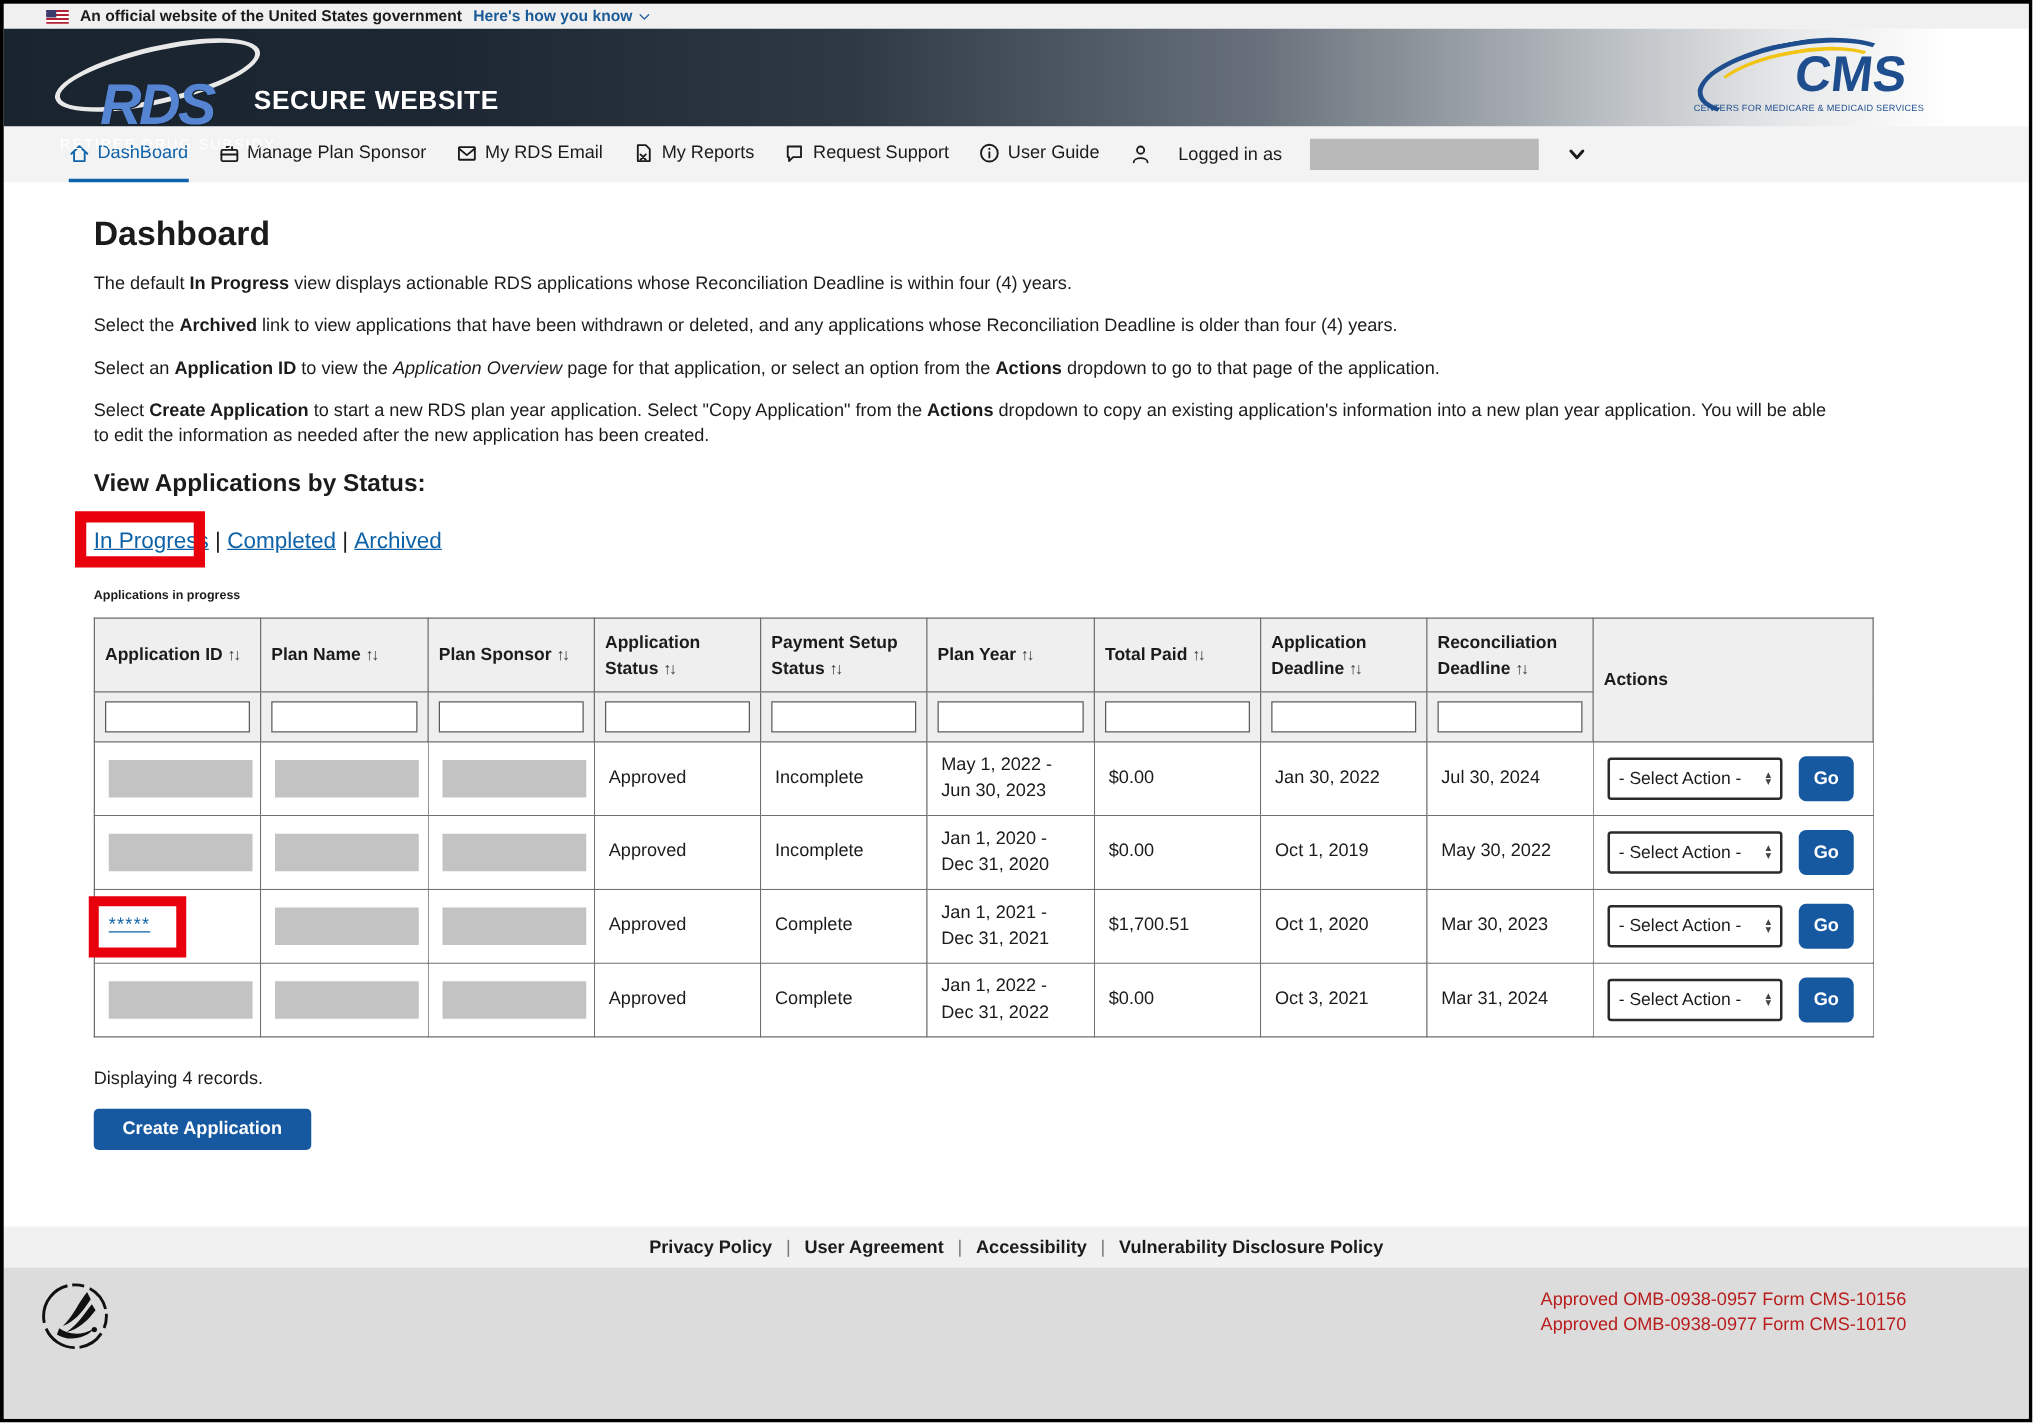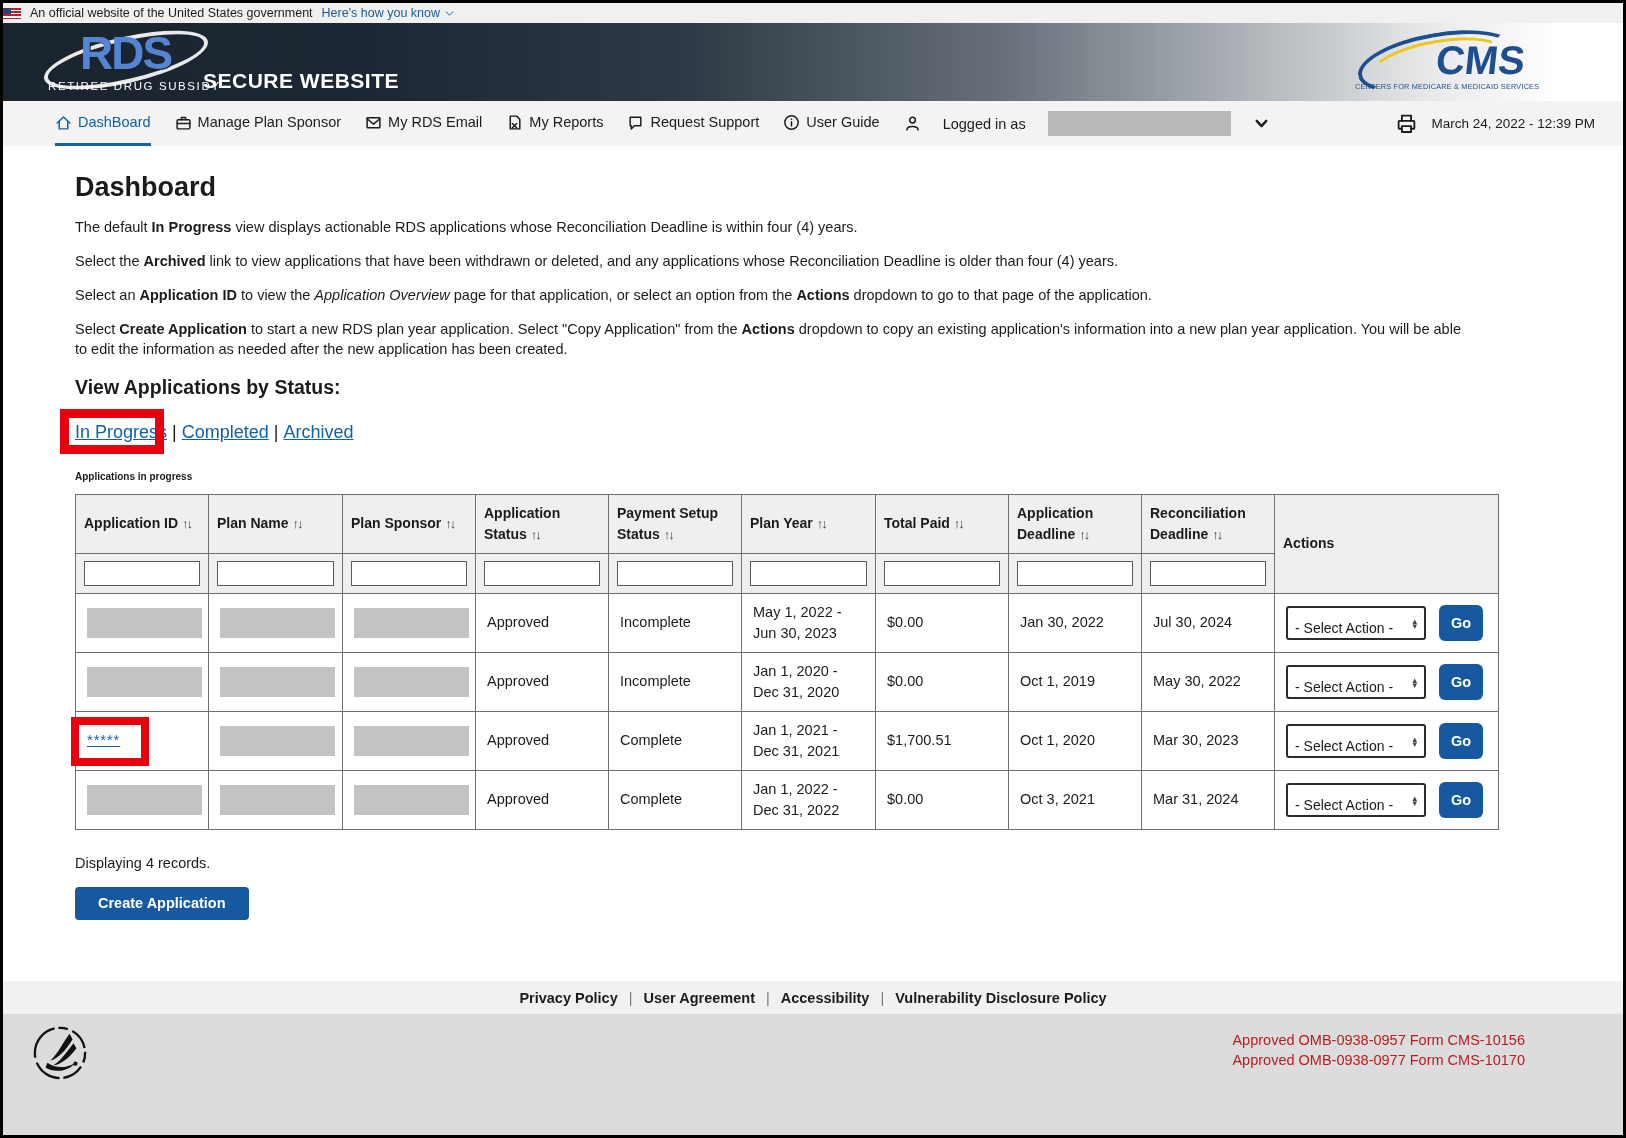--- a/index.html
+++ b/index.html
@@ -1,34 +1,34 @@
 <!DOCTYPE html>
 <html><head>
 <meta charset="utf-8">
 <style>
   * { box-sizing: border-box; margin: 0; padding: 0; }
   html,body { width: 1626px; height: 1138px; }
   body { font-family: "Liberation Sans", sans-serif; background: #fff; color: #1b1b1b; }
   .frame { width: 1626px; height: 1138px; border: 3px solid #000; overflow: hidden; background: #fff; }
 
   
-  .usa-banner { height: 20px; background: #f0f0f0; display: flex; align-items: center; gap: 9px; font-size: 12.5px; }
+  .usa-banner { height: 20px; background: #f0f0f0; display: flex; align-items: center; padding-left: 34px; gap: 9px; font-size: 12.5px; font-weight: bold; }
   .flag { width: 18px; height: 11px; display: inline-block; position: relative;
           background: repeating-linear-gradient(#b22234 0 1.6px, #fff 1.6px 3.2px); }
   .flag::before { content:""; position:absolute; left:0; top:0; width:8px; height:6px; background:#3c3b6e; }
   .banner-link { color:#1a5a96; text-decoration:none; display:inline-flex; align-items:center; gap:4px; cursor:pointer; }
 
   
   .header { height: 78px; position: relative;
     background: linear-gradient(to right,#1a242f 0%,#1d2733 22%,#2e3945 42%,#68717b 62%,#aab0b5 76%,#e7e8e9 88%,#ffffff 96%); }
   .rds-logo { position:absolute; left:45px; top:6px; width:155px; text-align:center; }
   .rds-swoosh { position:absolute; left:-6px; top:8px; width:168px; height:46px; border:4px solid #e9e9e9;
     border-radius:50%; transform:rotate(-13deg); }
-  .rds-text { position:relative; font-size:46px; line-height:48px; font-weight:bold; 
-    color:#5585d2; letter-spacing:-2px; text-shadow:1px 1px 0 #16202b; }
+  .rds-text { position:relative; font-size:46px; line-height:48px; font-weight:bold; font-style:italic;
+    color:#5585d2; letter-spacing:-2px; text-shadow:1px 1px 0 #16202b;margin-top:30px; }
   .rds-sub { position:relative; font-size:11.5px; letter-spacing:1.6px; color:#fff; margin-top:3px; white-space:nowrap; }
   .site-title { position:absolute; left:200px; top:46px; color:#fff; font-weight:bold; font-size:21px; letter-spacing:0.5px; }
   .cms-logo { position:absolute; right:98px; top:8px; width:170px; text-align:right; }
   .cms-arc1 { position:absolute; right:8px; top:2px; width:160px; height:58px; border:4px solid transparent;
     border-top:4px solid #1f4e8f; border-left:4px solid #1f4e8f; border-radius:50%; transform:rotate(-10deg); }
   .cms-arc2 { position:absolute; right:18px; top:9px; width:138px; height:48px; border:3px solid transparent;
     border-top:3px solid #f2c413; border-radius:50%; transform:rotate(-10deg); }
   .cms-text { position:relative; font-size:40px; line-height:42px; font-weight:bold; color:#1f4e8f;
     transform:skewX(-6deg); margin-top:8px; }
   .cms-sub { position:relative; font-size:7.3px; color:#1f4e8f; letter-spacing:0.2px; white-space:nowrap; margin-top:1px; }
@@ -63,21 +63,21 @@
   thead th { background:#efefef; font-size:14px; text-align:left; padding:6px 8px; height:59px; vertical-align:middle; line-height:1.5; }
   .sort { font-size:13px; color:#3c3c3c; letter-spacing:-2px; font-weight:normal; white-space:nowrap; }
   .filter-row td { background:#efefef; height:40px; padding:0 8px; vertical-align:middle; }
   .filter-row input { width:100%; max-width:118px; height:25px; border:1px solid #5b5b5b; background:#fff; font-size:13px; padding:0 4px; }
   tbody td { background:#fff; font-size:14.5px; padding:6px 11px; height:59px; vertical-align:middle; line-height:1.4; position:relative; }
   .redacted { width:115px; height:30px; background:#c3c3c3; }
   .appid-link { color:#0d62a8; text-decoration:underline; cursor:pointer; letter-spacing:1px; position:relative; z-index:1; }
   .red-box-cell { position:absolute; left:-5px; top:5px; width:78px; height:49px; border:8px solid #e8000d; pointer-events:none; z-index:4; }
   .actions-flex { display:flex; align-items:center; gap:13px; }
   .select-box { width:140px; height:34px; border:2px solid #2b2b2b; border-radius:3px; background:#fff;
-    display:flex; justify-content:space-between; padding:11px 7px; font-size:14px; cursor:pointer; }
+    display:flex; align-items:center; justify-content:space-between; padding:11px 7px; font-size:14px; cursor:pointer; }
   .updown { display:flex; flex-direction:column; line-height:0.62; font-size:9px; color:#444; }
   .go-btn { width:44px; height:36px; background:#1659a0; color:#fff; font-weight:bold; font-size:14.5px;
     border:none; border-radius:6px; cursor:pointer; display:flex; align-items:center; justify-content:center; }
 
   .records { margin-top:25px; font-size:14.5px; }
   .create-btn { margin-top:16px; height:33px; padding:0 23px; background:#1659a0; color:#fff; font-weight:bold;
     font-size:14.5px; border:none; border-radius:4px; cursor:pointer; font-family:inherit; }
 
   
   .footer-links { height:33px; background:#f1f1f1; display:flex; align-items:center; justify-content:center; font-size:14.5px; font-weight:bold; }
@@ -168,30 +168,20 @@
     <div class="nav-user">
       <svg class="ic person" viewBox="0 0 16 16">
           <circle cx="8" cy="4.8" r="2.7"></circle>
           <path d="M2.8 14 C2.8 9.8 13.2 9.8 13.2 14"></path>
         </svg>
       <span>Logged in as</span>
       <span class="redact-user"></span>
       <svg class="ic" style="stroke-width:2.2" viewBox="0 0 16 16" stroke="#1b1b1b">
           <path d="M3.5 5.5 L8 10.5 L12.5 5.5"></path>
         </svg>
-    </div>
-    <div class="nav-right">
-      <span class="icon-btn">
-        <svg class="ic" style="width:21px;height:21px" viewBox="0 0 16 16" stroke="#1b1b1b">
-            <rect x="2" y="6" width="12" height="6" rx="0.5"></rect>
-            <path d="M4.5 6 V2 h7 v4"></path>
-            <path d="M4.5 10 h7 v4.5 h-7 z" fill="#f3f3f3"></path>
-          </svg>
-      </span>
-      <span>March 24, 2022 - 12:39 PM</span>
     </div>
   </div>
 
   <div class="main">
     <h1>Dashboard</h1>
     <div class="intro" id="intro-paragraphs">
         <p><span>The default </span><b>In Progress</b><span> view displays actionable RDS applications whose Reconciliation Deadline is within four (4) years.</span></p>
         <p><span>Select the </span><b>Archived</b><span> link to view applications that have been withdrawn or deleted, and any applications whose Reconciliation Deadline is older than four (4) years.</span></p>
         <p><span>Select an </span><b>Application ID</b><span> to view the </span><i>Application Overview</i><span> page for that application, or select an option from the </span><b>Actions</b><span> dropdown to go to that page of the application.</span></p>
         <p><span>Select </span><b>Create Application</b><span> to start a new RDS plan year application. Select "Copy Application" from the </span><b>Actions</b><span> dropdown to copy an existing application's information into a new plan year application. You will be able to edit the information as needed after the new application has been created.</span></p>

